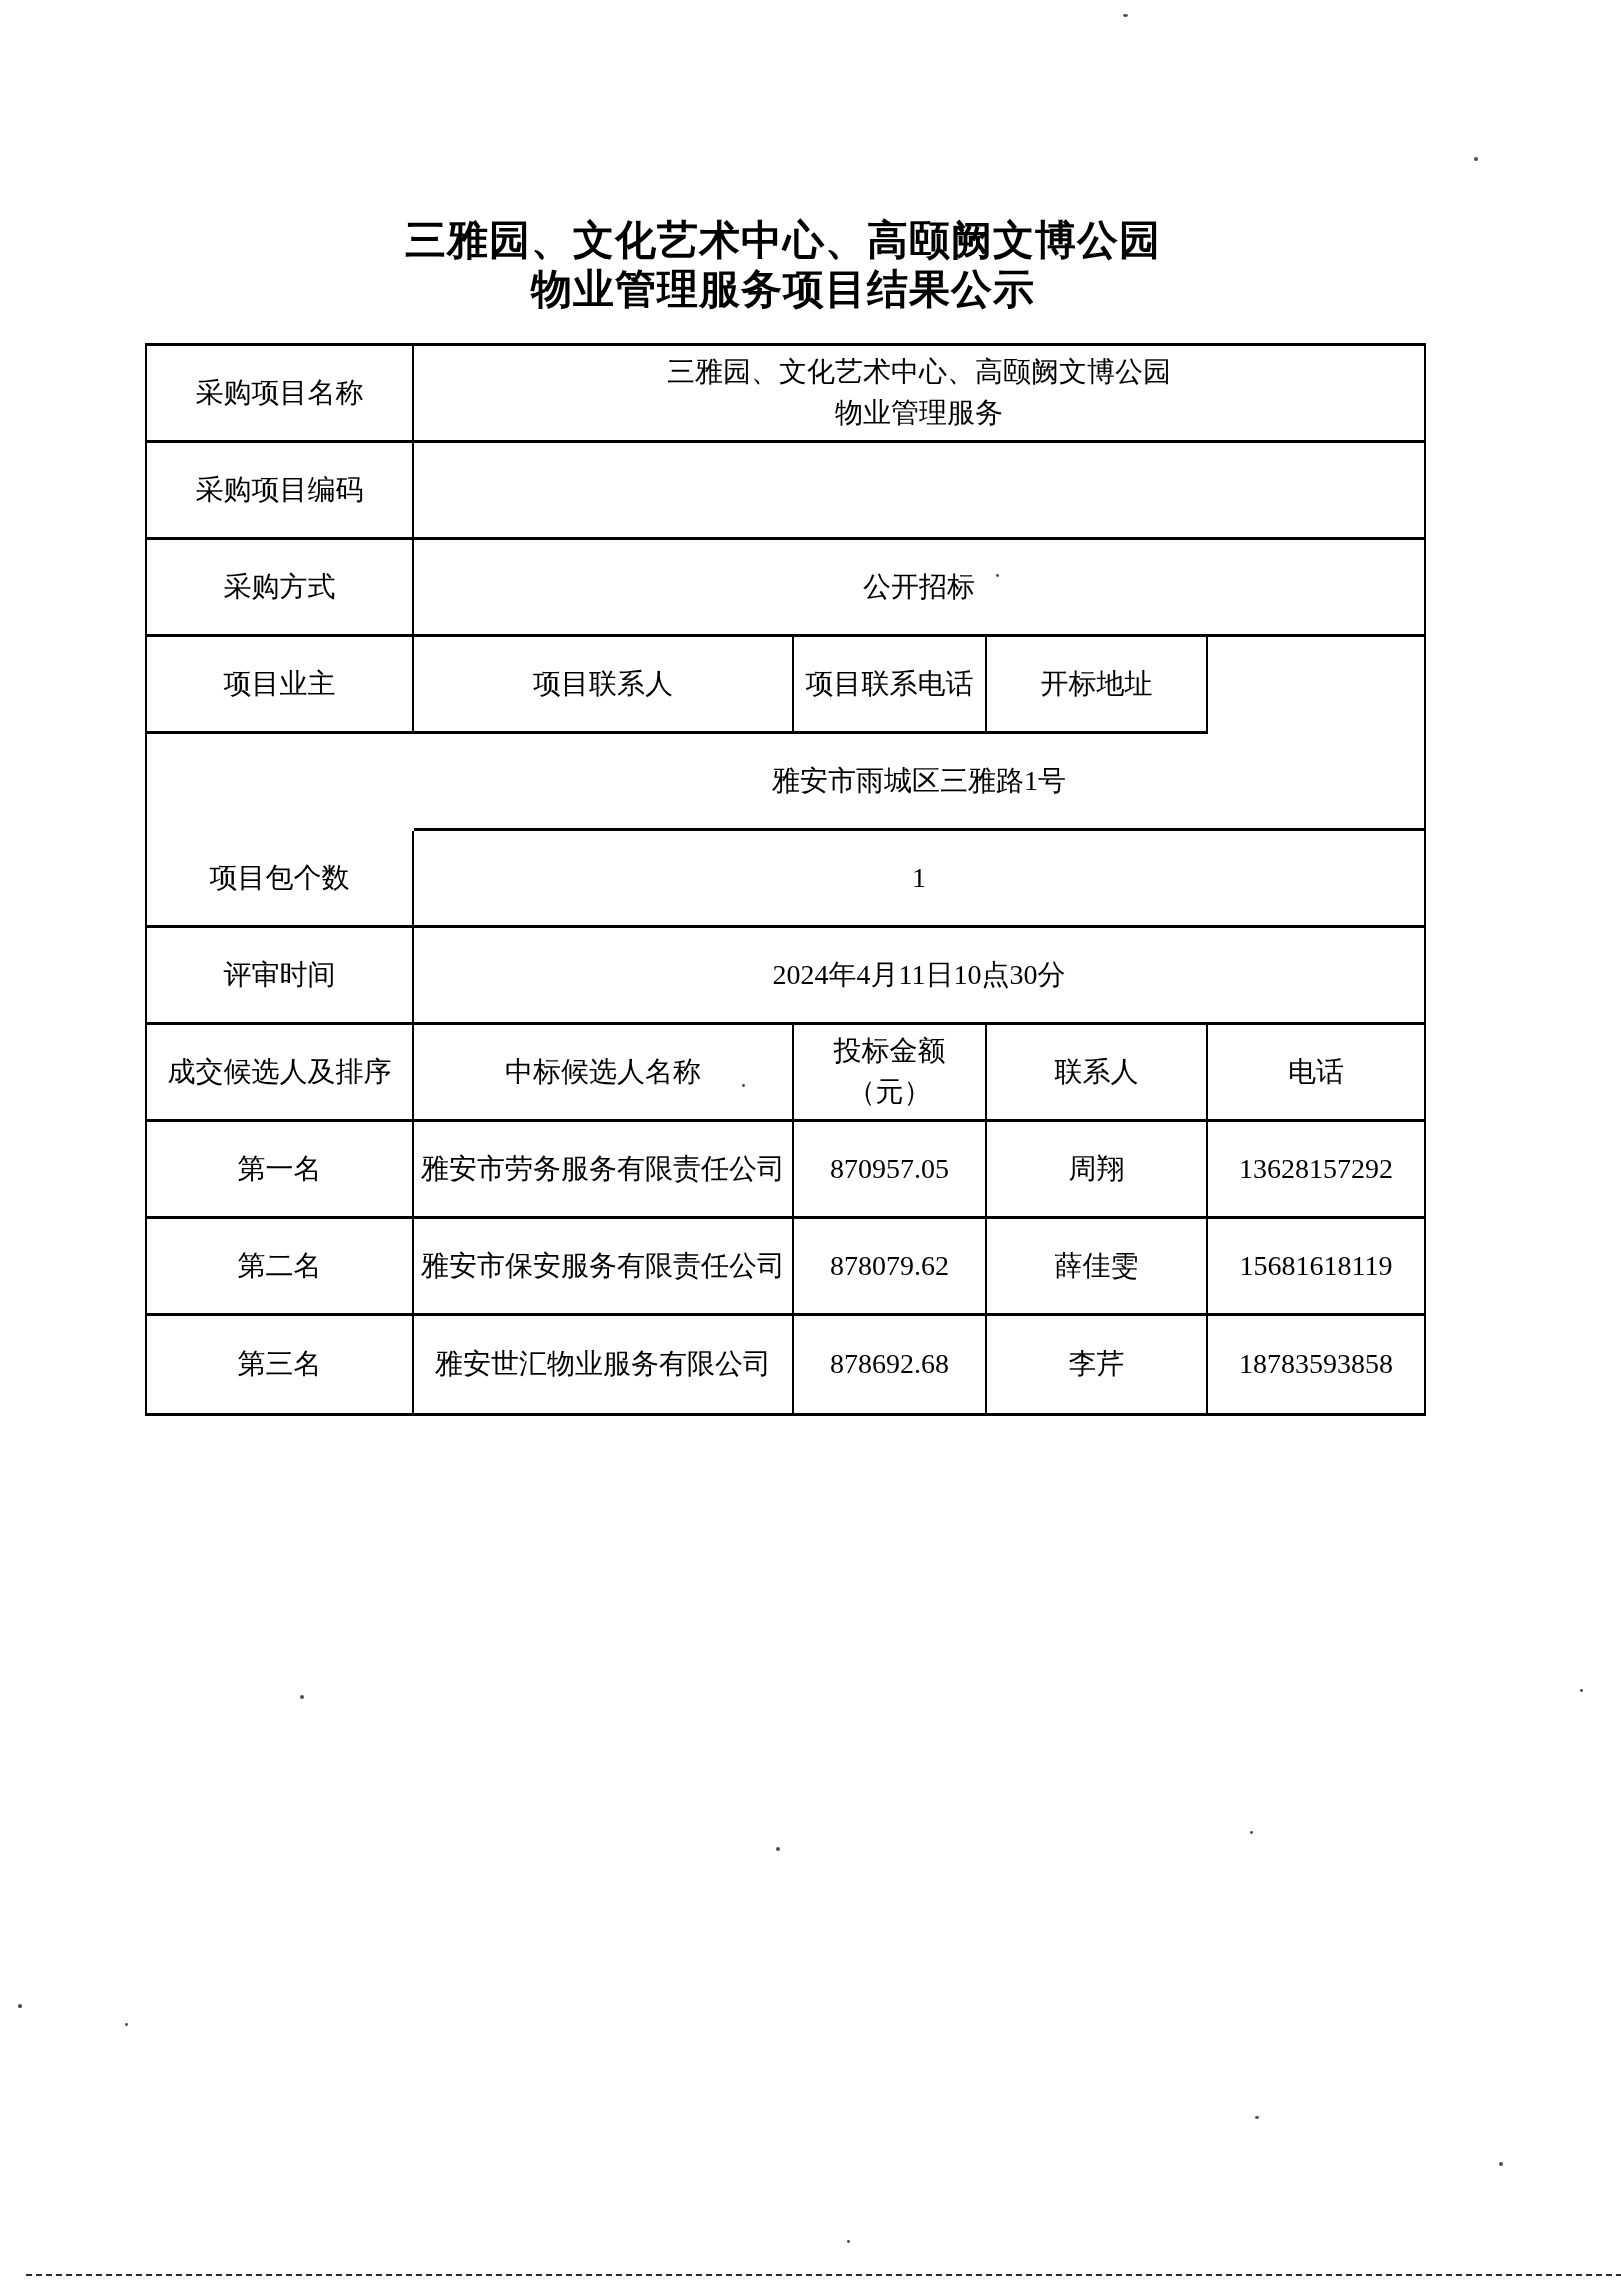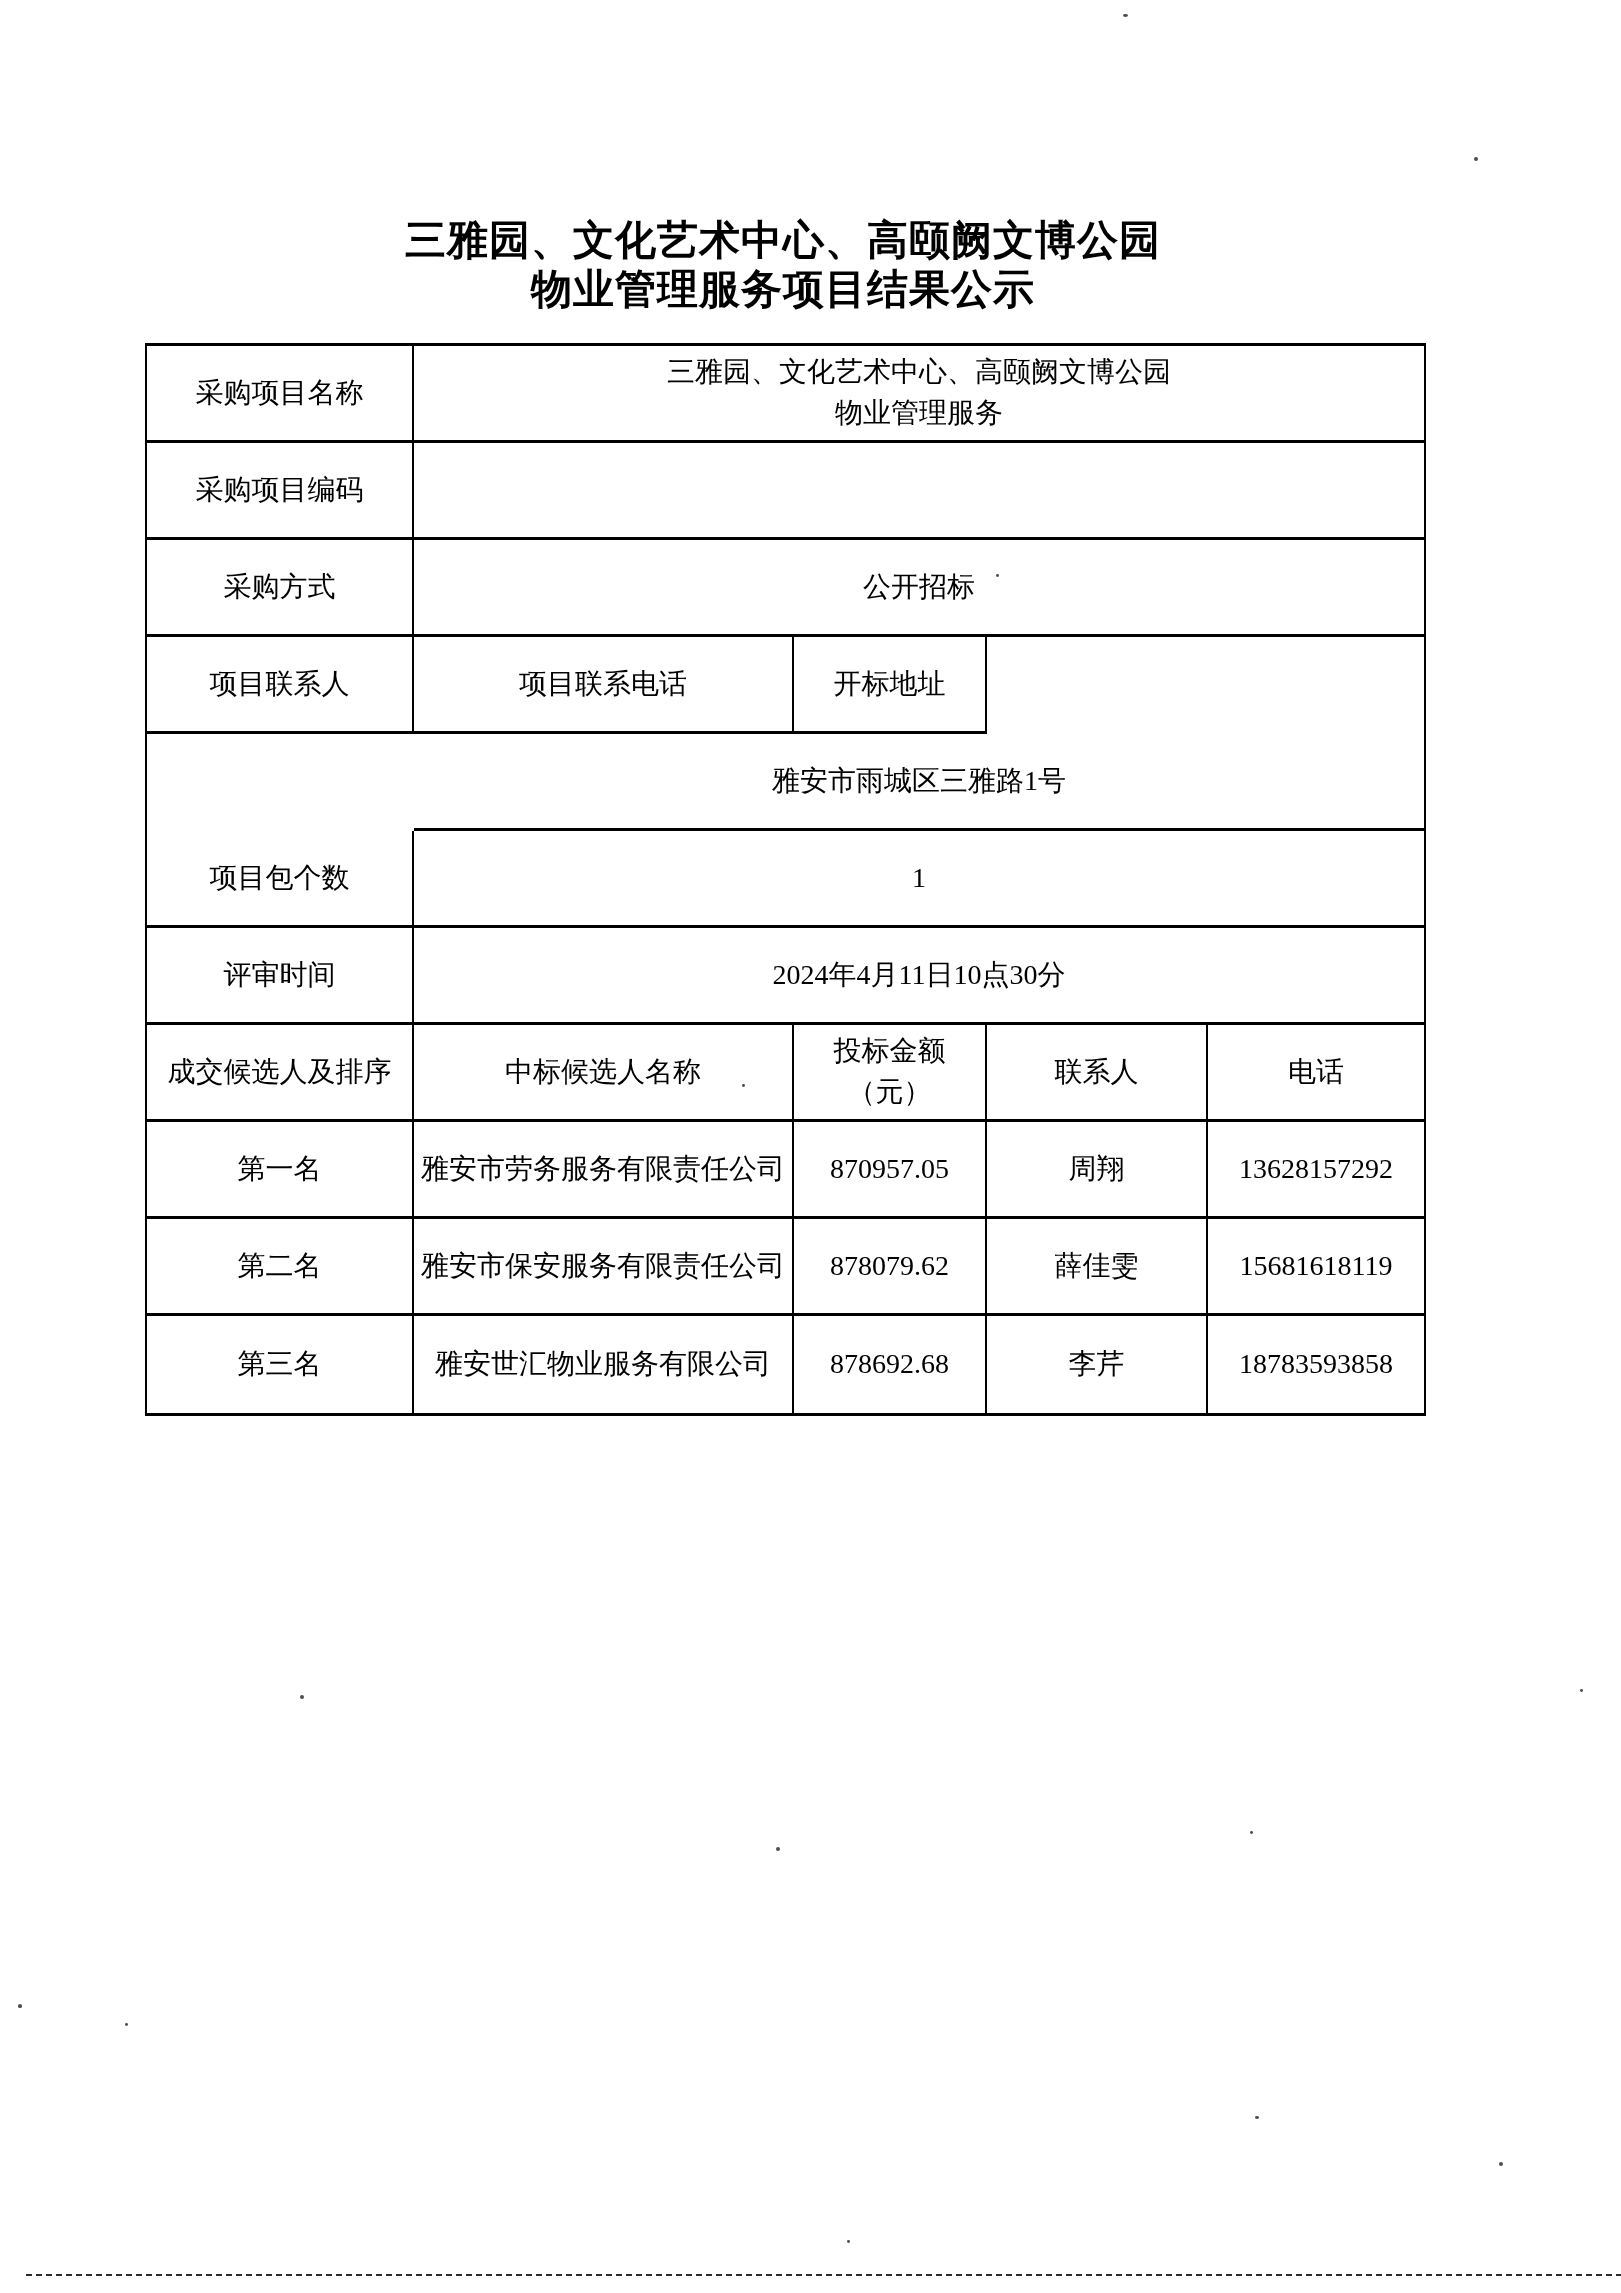--- a/index.html
+++ b/index.html
@@ -90,20 +90,21 @@
     <div class="cell">采购项目名称</div>
     <div class="cell value-span last-col">三雅园、文化艺术中心、高颐阙文博公园
 物业管理服务</div>
 
     <div class="cell">采购项目编码</div>
     <div class="cell value-span last-col"></div>
 
     <div class="cell">采购方式</div>
     <div class="cell value-span last-col">公开招标</div>
 
+    <div class="cell">项目业主</div>
 
     <div class="cell">项目联系人</div>
 
     <div class="cell">项目联系电话</div>
 
     <div class="cell">开标地址</div>
     <div class="cell value-span last-col">雅安市雨城区三雅路1号</div>
 
     <div class="cell">项目包个数</div>
     <div class="cell value-span last-col">1</div>

